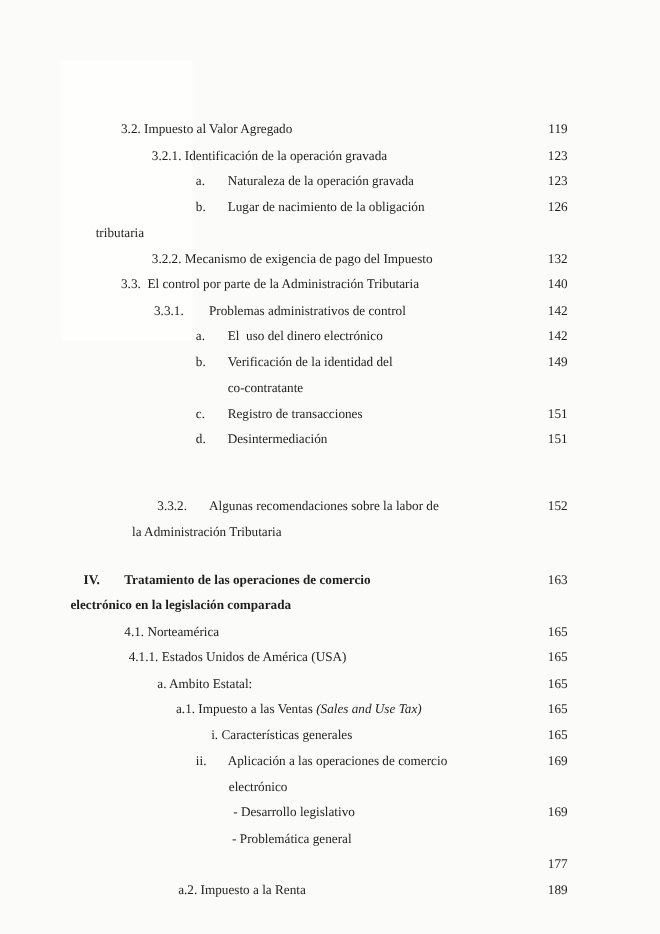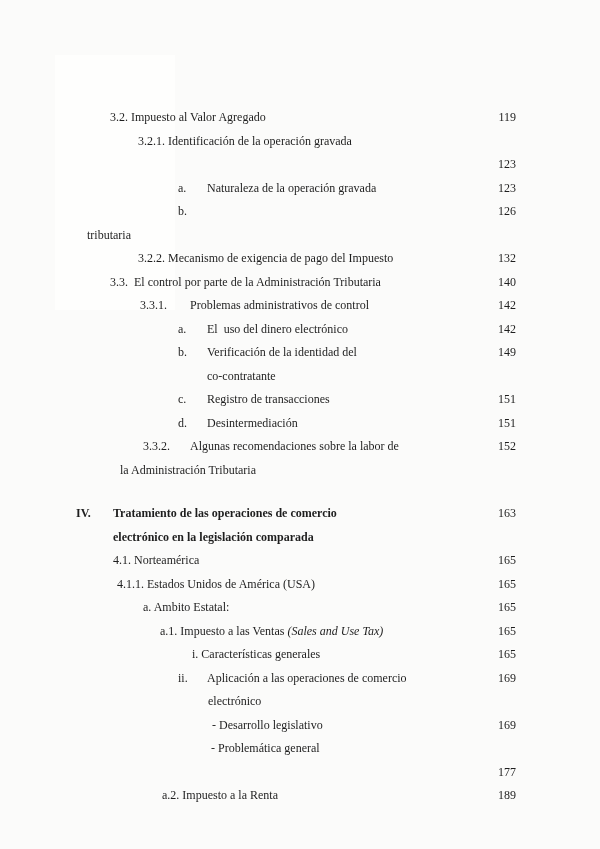--- a/index.html
+++ b/index.html
@@ -65,36 +65,36 @@
     flex: 0 0 auto;
   }
 </style>
 </head>
 <body style="background: rgb(251, 251, 250); color: rgb(30, 30, 30);">
 
 <div class="page">
   <div class="scan-artifact"></div>
   <div class="toc" id="toc">
       <div class="row" style="padding-left: 110px;"><span class="txt">3.2. Impuesto al Valor Agregado</span><span class="pg">119</span></div>
-      <div class="row" style="padding-left: 138px; flex-direction: column;"><span class="txt">3.2.1. Identificación de la operación gravada</span><span class="pg">123</span></div>
+      <div class="row" style="padding-left: 138px;"><span class="txt">3.2.1. Identificación de la operación gravada</span><span class="pg">123</span></div>
       <div class="row" style="padding-left: 178px;"><span class="marker" style="width: 29px;">a.</span><span class="txt">Naturaleza de la operación gravada</span><span class="pg">123</span></div>
-      <div class="row" style="padding-left: 178px;"><span class="marker" style="width: 29px;">b.</span><span class="pg">126</span></div>
+      <div class="row" style="padding-left: 178px;"><span class="marker" style="width: 29px;">b.</span><span class="txt">Lugar de nacimiento de la obligación</span><span class="pg">126</span></div>
       <div class="row" style="padding-left: 87px;"><span class="txt">tributaria</span></div>
       <div class="row" style="padding-left: 138px;"><span class="txt">3.2.2. Mecanismo de exigencia de pago del Impuesto</span><span class="pg">132</span></div>
       <div class="row" style="padding-left: 110px;"><span class="marker" style="width: 24px;">3.3.</span><span class="txt">El control por parte de la Administración Tributaria</span><span class="pg">140</span></div>
       <div class="row" style="padding-left: 140px;"><span class="marker" style="width: 50px;">3.3.1.</span><span class="txt">Problemas administrativos de control</span><span class="pg">142</span></div>
       <div class="row" style="padding-left: 178px;"><span class="marker" style="width: 29px;">a.</span><span class="txt">El  uso del dinero electrónico</span><span class="pg">142</span></div>
       <div class="row" style="padding-left: 178px;"><span class="marker" style="width: 29px;">b.</span><span class="txt">Verificación de la identidad del</span><span class="pg">149</span></div>
       <div class="row" style="padding-left: 207px;"><span class="txt">co-contratante</span></div>
       <div class="row" style="padding-left: 178px;"><span class="marker" style="width: 29px;">c.</span><span class="txt">Registro de transacciones</span><span class="pg">151</span></div>
       <div class="row" style="padding-left: 178px;"><span class="marker" style="width: 29px;">d.</span><span class="txt">Desintermediación</span><span class="pg">151</span></div>
-      <div class="row" style="padding-left: 143px;"><span class="marker" style="width: 47px;">3.3.2.</span><span class="txt">Algunas recomendaciones sobre la labor de</span><span class="pg">152</span></div>
+      <div class="row" style="padding-left: 143px; margin-top: 37px;"><span class="marker" style="width: 47px;">3.3.2.</span><span class="txt">Algunas recomendaciones sobre la labor de</span><span class="pg">152</span></div>
       <div class="row" style="padding-left: 120px;"><span class="txt">la Administración Tributaria</span></div>
       <div class="row bold" style="padding-left: 76px; margin-top: 20px;"><span class="marker" style="width: 37px;">IV.</span><span class="txt">Tratamiento de las operaciones de comercio</span><span class="pg">163</span></div>
-      <div class="row bold" style="padding-left: 113px;"><span class="txt">electrónico en la legislación comparada</span></div>
+      <div class="row bold" style="padding-left: 64px;"><span class="txt">electrónico en la legislación comparada</span></div>
       <div class="row" style="padding-left: 113px;"><span class="txt">4.1. Norteamérica</span><span class="pg">165</span></div>
       <div class="row" style="padding-left: 117px;"><span class="txt">4.1.1. Estados Unidos de América (USA)</span><span class="pg">165</span></div>
       <div class="row" style="padding-left: 143px;"><span class="txt">a. Ambito Estatal:</span><span class="pg">165</span></div>
       <div class="row" style="padding-left: 160px;"><span class="txt">a.1. Impuesto a las Ventas </span><span class="it">(Sales and Use Tax)</span><span class="pg">165</span></div>
       <div class="row" style="padding-left: 192px;"><span class="txt">i. Características generales</span><span class="pg">165</span></div>
       <div class="row" style="padding-left: 178px;"><span class="marker" style="width: 29px;">ii.</span><span class="txt">Aplicación a las operaciones de comercio</span><span class="pg">169</span></div>
       <div class="row" style="padding-left: 208px;"><span class="txt">electrónico</span></div>
       <div class="row" style="padding-left: 212px;"><span class="txt">- Desarrollo legislativo</span><span class="pg">169</span></div>
       <div class="row" style="padding-left: 211px; flex-direction: column;"><span class="txt">- Problemática general</span><span class="pg">177</span></div>
       <div class="row" style="padding-left: 162px;"><span class="txt">a.2. Impuesto a la Renta</span><span class="pg">189</span></div>

